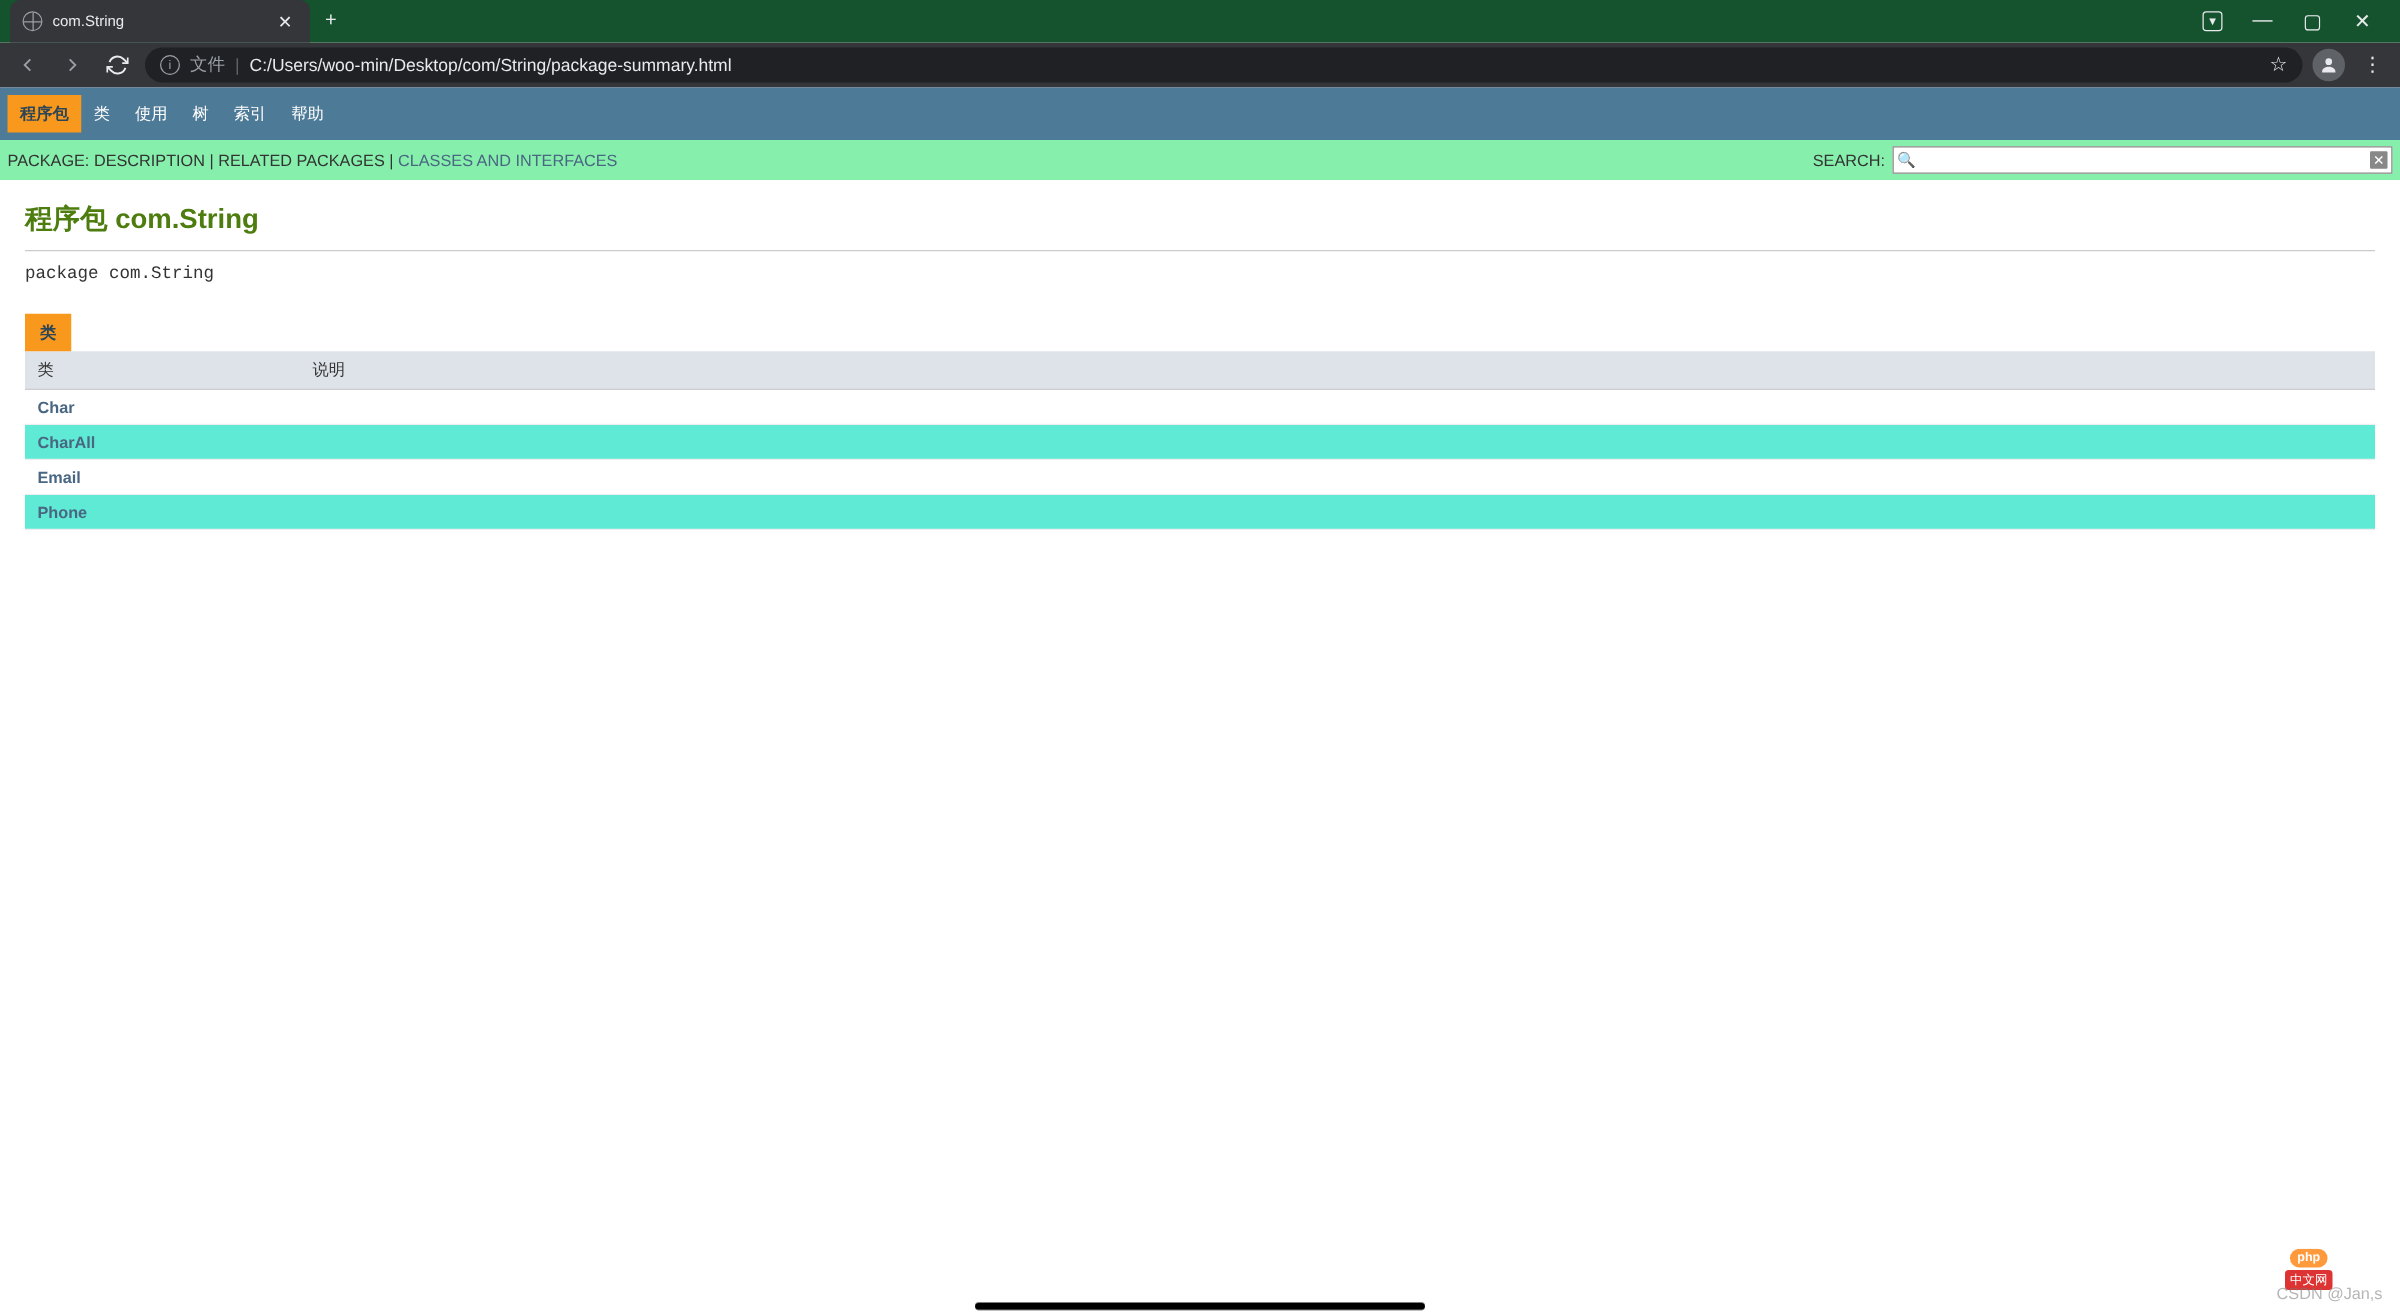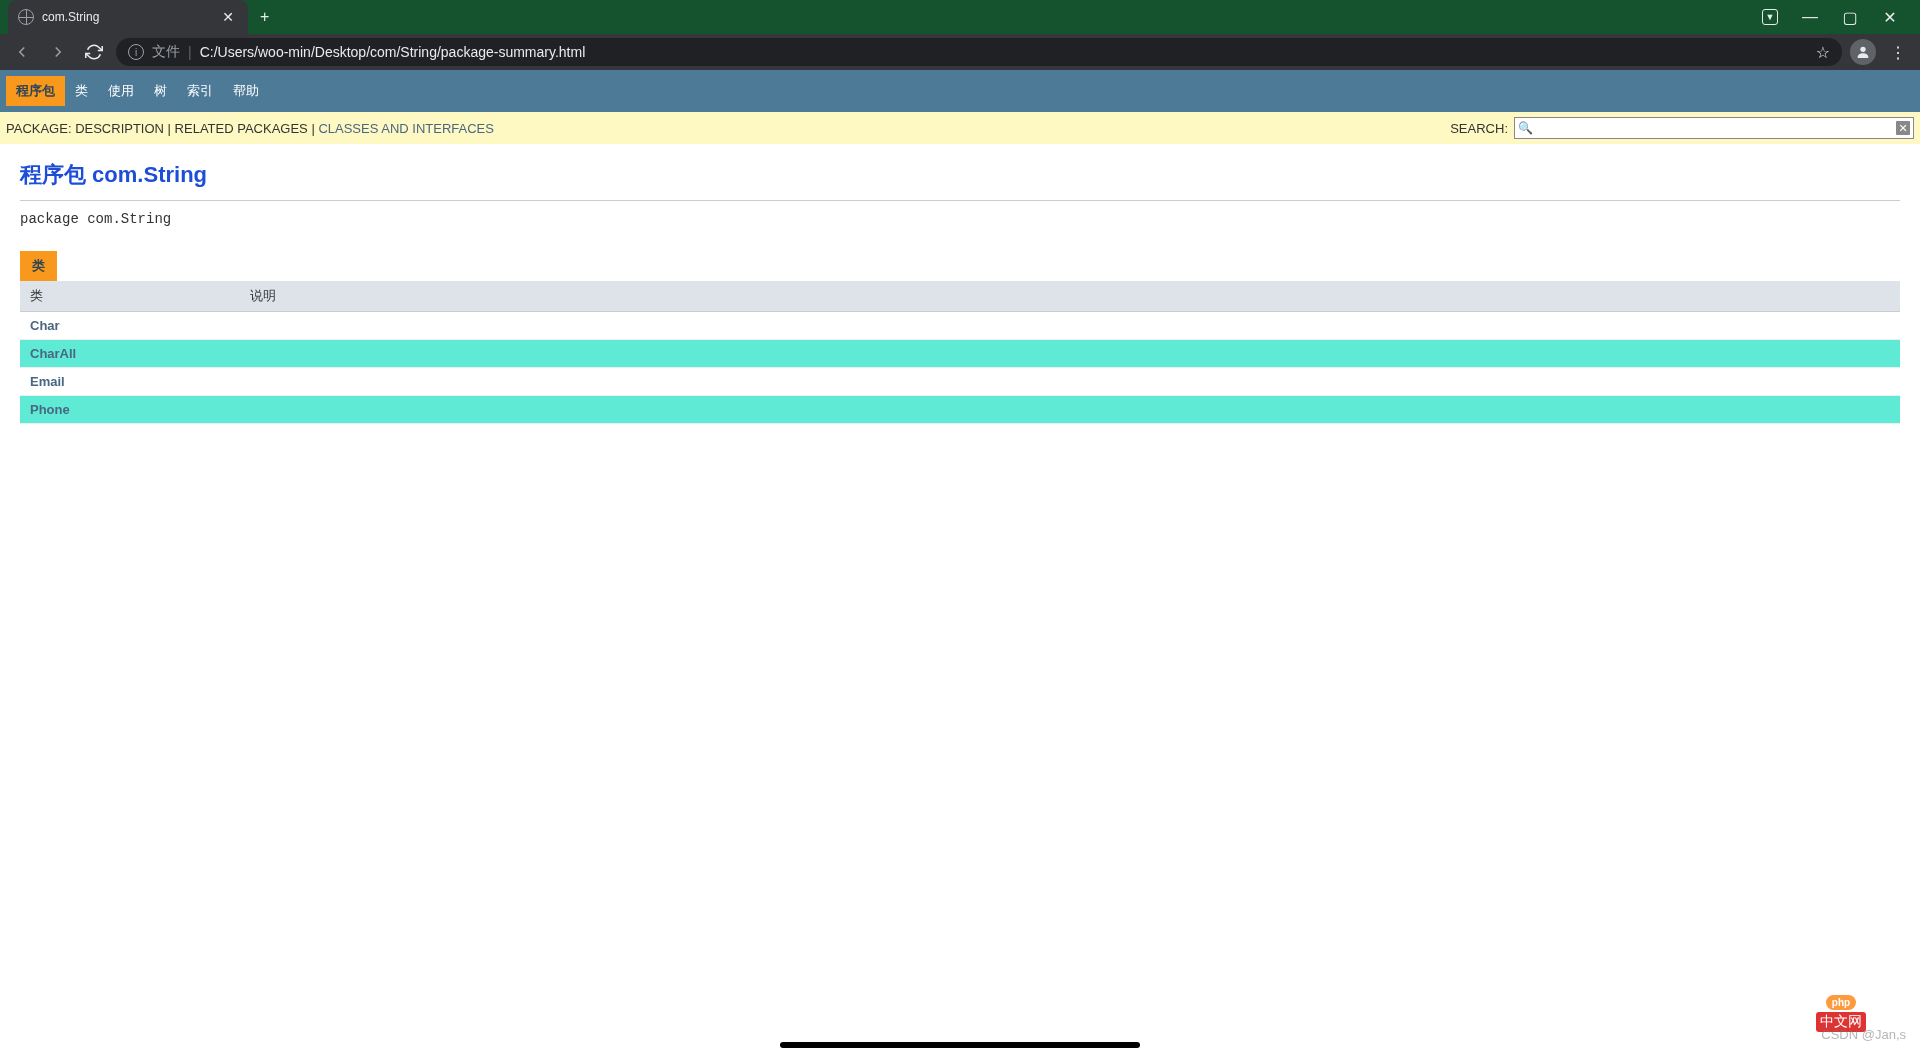--- a/index.html
+++ b/index.html
@@ -31,49 +31,49 @@
 .profile { width: 26px; height: 26px; background: #5f6368; border-radius: 50%; display: flex; align-items: center; justify-content: center; cursor: pointer; }
 .profile svg { width: 16px; height: 16px; fill: #e8eaed; }
 .menu-dots { color: #e8eaed; font-size: 16px; cursor: pointer; padding: 0 6px; }
 
 
 .javadoc { position: relative; }
 .top-nav { background: #4D7A97; height: 42px; display: flex; align-items: center; padding: 0 6px; }
 .nav-item { padding: 6px 10px; color: #fff; font-size: 13px; text-decoration: none; cursor: pointer; }
 .nav-item.active { background: #F8981D; color: #2c4557; font-weight: bold; }
 
-.sub-nav { background: #fef9c3; height: 32px; display: flex; align-items: center; padding: 0 6px; font-size: 13px; color: #333; justify-content: space-between; }
+.sub-nav { background: #86efac; height: 32px; display: flex; align-items: center; padding: 0 6px; font-size: 13px; color: #333; justify-content: space-between; }
 .sub-left span { color: #333; }
 .sub-left .link { color: #4A6782; cursor: pointer; }
 .search-wrap { display: flex; align-items: center; gap: 6px; }
 .search-label { font-size: 13px; color: #333; }
 .search-box { position: relative; width: 400px; }
 .search-input { width: 100%; height: 22px; border: 1px solid #888; padding: 0 22px 0 22px; font-size: 13px; background: #fff; }
 .search-icon { position: absolute; left: 4px; top: 50%; transform: translateY(-50%); font-size: 12px; color: #5f7d9c; }
 .search-clear { position: absolute; right: 4px; top: 50%; transform: translateY(-50%); width: 14px; height: 14px; background: #888; color: #fff; font-size: 11px; display: flex; align-items: center; justify-content: center; cursor: pointer; border-radius:1px;}
 
 .content { padding: 16px 20px; }
-.pkg-title { font-size: 22px; color: #1d4ed8; font-weight: bold; padding-bottom: 10px; border-bottom: 1px solid #ccc; }
+.pkg-title { font-size: 22px; color: #4d7c0f; font-weight: bold; padding-bottom: 10px; border-bottom: 1px solid #ccc; }
 .pkg-decl { font-family: "Courier New", monospace; font-size: 14px; margin-top: 10px; margin-bottom: 24px; color: #333; }
 
 .class-tabs { display: flex; }
 .class-tab { background: #F8981D; padding: 6px 12px; font-size: 13px; color: #2c4557; font-weight: bold; }
 
 .class-table { width: 100%; border-collapse: collapse; }
 .class-table th { background: #dee3e9; text-align: left; padding: 6px 10px; font-size: 13px; font-weight: normal; color: #333; border-bottom: 1px solid #ccc; }
 .class-table th:first-child { width: 220px; }
 .class-table td { padding: 6px 10px; font-size: 13px; border-bottom: 1px solid #eee; }
 .class-table tr.odd { background: #fff; }
 .class-table tr.even { background: #5eead4; }
 .class-link { color: #4A6782; font-weight: bold; cursor: pointer; }
 
 .watermark { position: fixed; bottom: 8px; right: 14px; font-size: 13px; color: rgba(120,120,120,0.55); font-family: Arial; }
 .php-badge { position: fixed; bottom: 18px; right: 54px; display: flex; align-items: center; gap: 2px; flex-direction: column; }
 .php-oval { background: #ff9a3c; color: #fff; font-size: 10px; padding: 2px 6px; border-radius: 10px; font-weight: bold; }
-.php-cn { background: #d33; color: #fff; font-size: 14px; padding: 1px 4px; border-radius: 3px; }
+.php-cn { background: #d33; color: #fff; font-size: 10px; padding: 1px 4px; border-radius: 3px; }
 
 .taskbar-handle { position: fixed; bottom: 2px; left: 50%; transform: translateX(-50%); width: 360px; height: 6px; background: #000; border-radius: 3px; }
 </style>
 </head>
 <body>
 
 <div class="browser-chrome">
   <div class="tab">
     <span class="tab-favicon"></span>
     <span class="tab-title">com.String</span>

